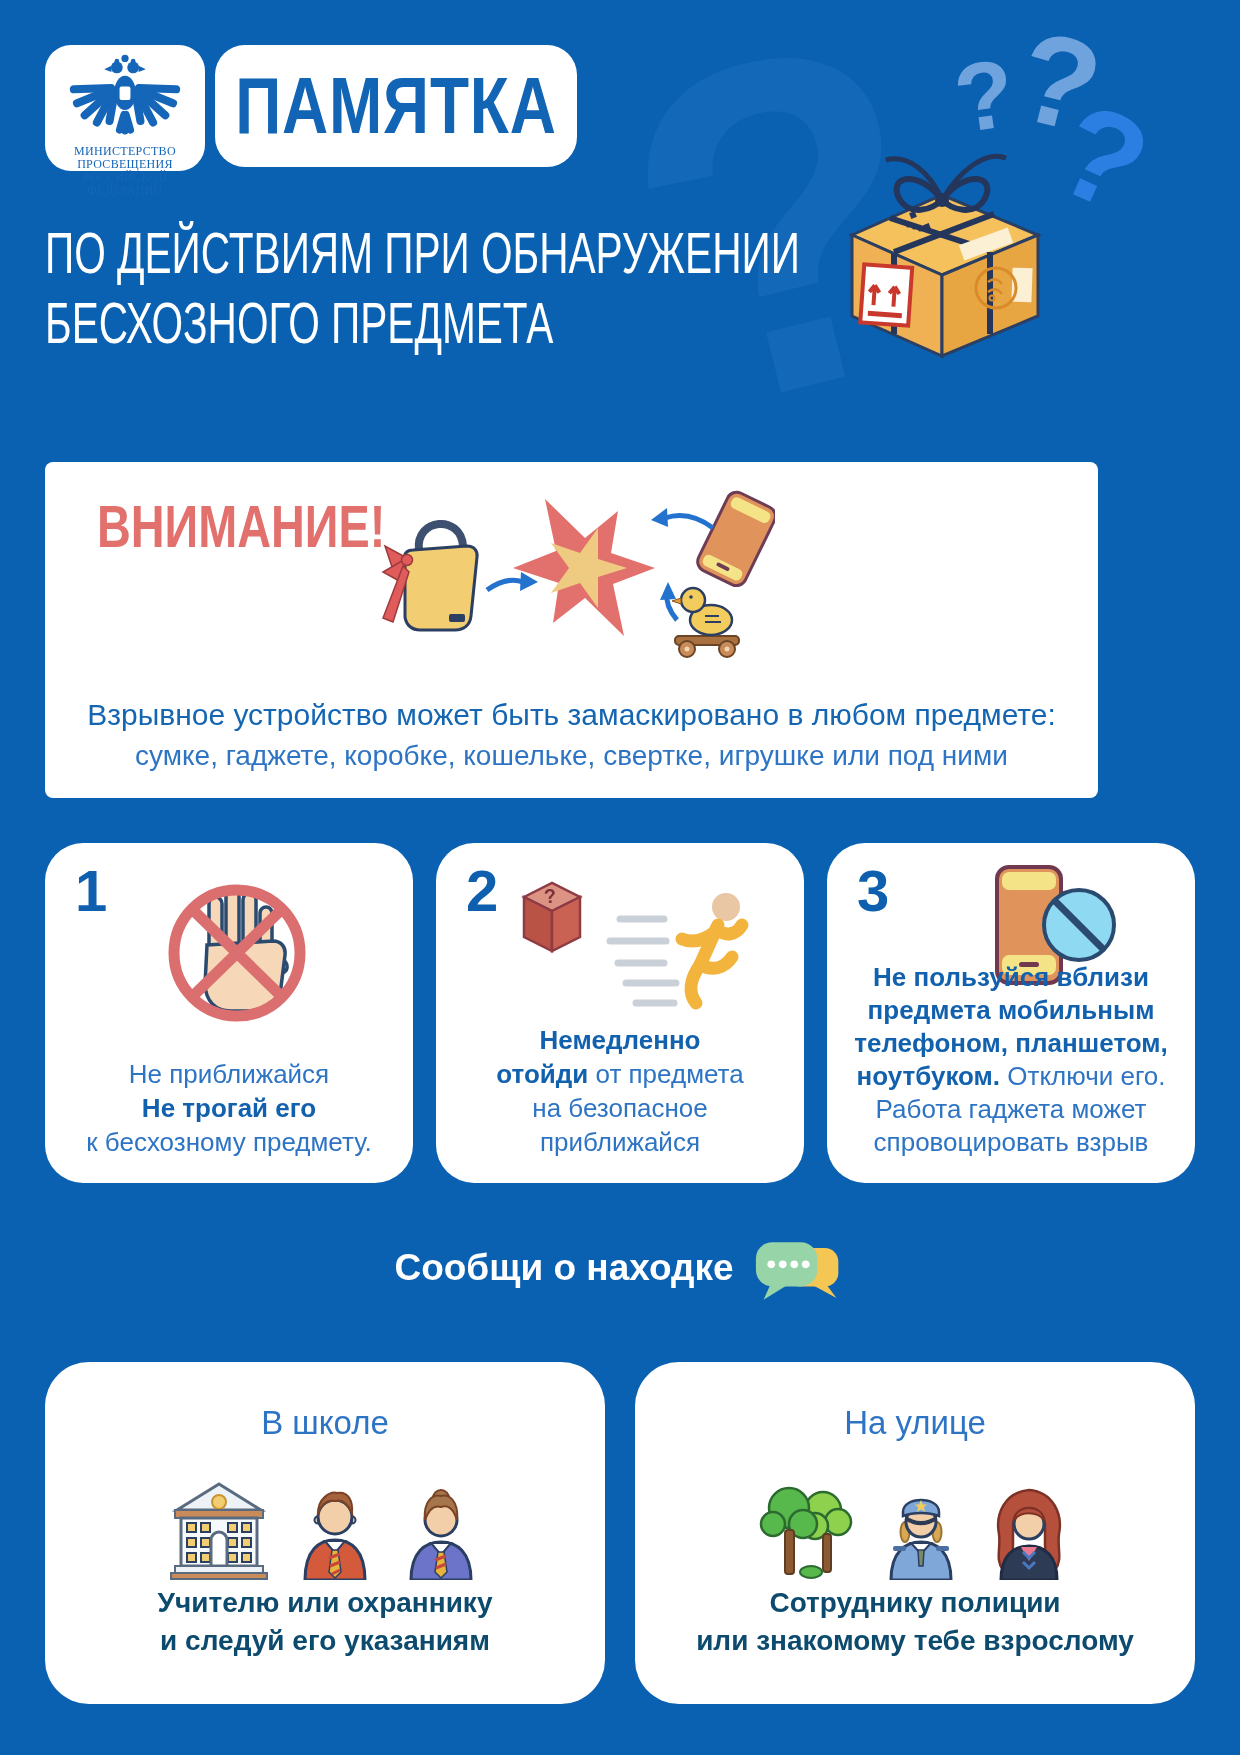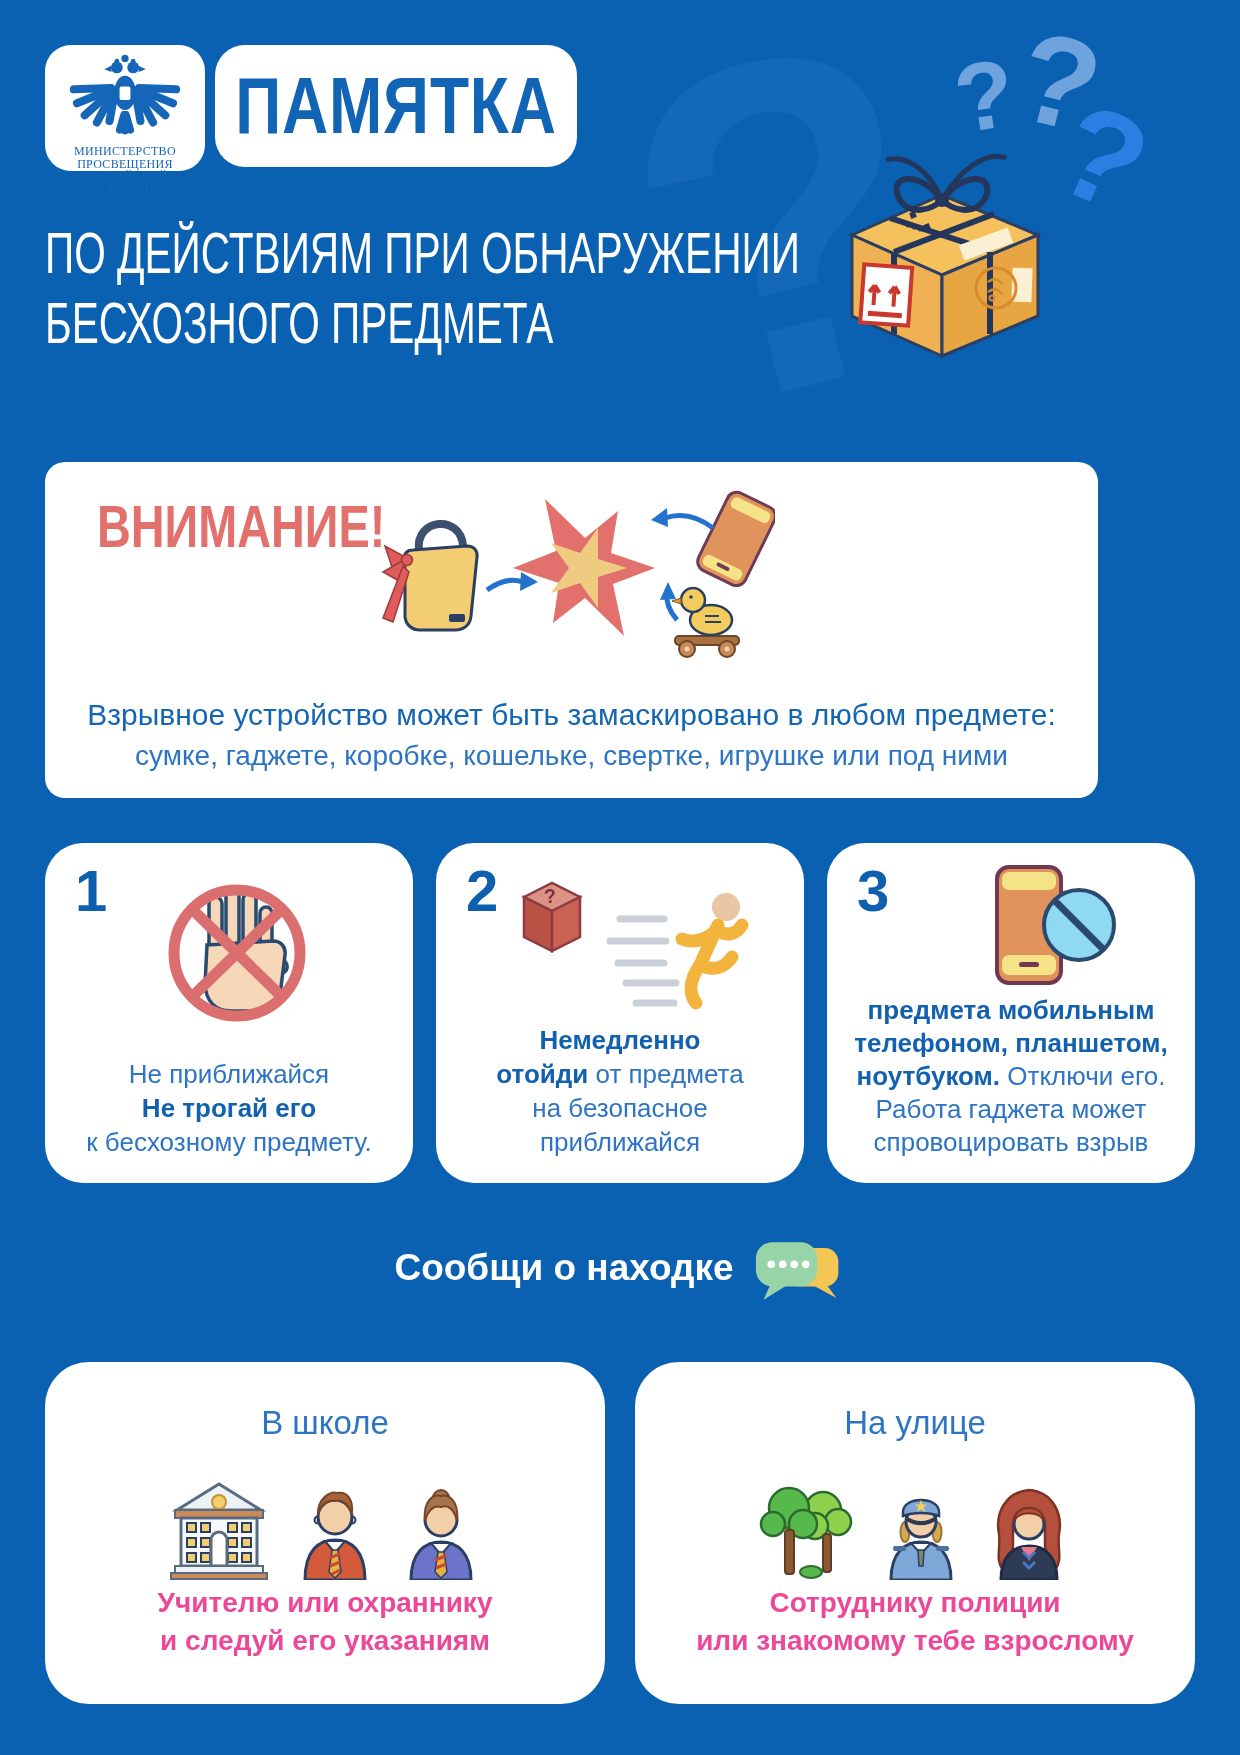--- a/index.html
+++ b/index.html
@@ -23,21 +23,21 @@
   .logo-card{left:45px;top:45px;width:160px;height:126px;border-radius:26px;text-align:center;}
   .logo-text{font-family:"Liberation Serif","DejaVu Serif",serif;font-size:12px;line-height:13px;
     color:#1566B8;letter-spacing:.3px;margin-top:2px;}
   .badge-card{left:215px;top:45px;width:362px;height:122px;border-radius:30px;
     display:flex;align-items:center;justify-content:center;}
   .badge-text{font-size:80px;font-weight:bold;color:#1264B4;letter-spacing:1px;transform:scaleX(.8);}
   .heading{left:45px;top:218px;color:#FFFFFF;font-weight:normal;font-size:58px;line-height:70px;}
   .heading .cond{transform:scaleX(.7);}
 
   
-  .attention-card{left:45px;top:462px;width:1053px;height:336px;border-radius:20px;}
+  .attention-card{left:45px;top:462px;width:1053px;height:336px;border-radius:8px;}
   .attention-title{position:absolute;left:52px;top:30px;font-size:60px;font-weight:bold;color:#E2706C;}
   .attention-title .cond{transform:scaleX(.78);}
   .att-art{position:absolute;left:330px;top:6px;width:400px;height:200px;}
   .att-bold{position:absolute;left:0;bottom:66px;width:100%;text-align:center;
     font-size:30px;font-weight:normal;color:#1466B3;}
   .att-detail{position:absolute;left:0;bottom:26px;width:100%;text-align:center;
     font-size:28px;color:#2E74C4;}
 
   
   .step-card{top:843px;width:368px;height:340px;border-radius:38px;}
@@ -56,21 +56,21 @@
   .report-heading{font-size:37px;font-weight:bold;color:#FFFFFF;}
 
   
   .place-card{top:1350px;width:560px;height:342px;border-radius:44px;margin-top:12px;}
   .place-left{left:45px;} .place-right{left:635px;}
   .place-title{position:absolute;left:0;top:42px;width:100%;text-align:center;
     font-size:33px;color:#2E74C4;}
   .place-icons{position:absolute;left:0;top:98px;width:100%;height:120px;
     display:flex;align-items:flex-end;justify-content:center;gap:26px;}
   .place-text{position:absolute;left:0;bottom:44px;width:100%;text-align:center;
-    font-size:28px;line-height:38px;font-weight:bold;color:#ec4899;}
+    font-size:28px;line-height:38px;font-weight:bold;color:#0c4a6e;}
   svg text{font-family:"Liberation Sans","DejaVu Sans",sans-serif;}
 </style>
 </head>
 <body>
 
 <div class="page">
 
   <span class="qmark q-big" style="left:640px;top:-10px;">?</span>
   <span class="qmark q-small-1" style="left:955px;top:48px;">?</span>
   <span class="qmark q-small-2" style="left:1020px;top:18px;">?</span>
@@ -274,20 +274,21 @@
     <div class="step-number">3</div>
     <svg class="step-icon" style="left:130px;top:16px;" width="170" height="140" viewBox="0 0 170 140">
       <rect x="40" y="8" width="64" height="116" rx="12" fill="#E0945C" stroke="#70394F" stroke-width="4"></rect>
       <rect x="45" y="13" width="54" height="18" rx="7" fill="#F5E387"></rect>
       <rect x="45" y="96" width="54" height="20" rx="7" fill="#F5E387"></rect>
       <rect x="62" y="103" width="20" height="5" rx="2.5" fill="#70394F"></rect>
       <circle cx="122" cy="66" r="35" fill="#8FD9F2" stroke="#2B4A70" stroke-width="4"></circle>
       <path d="M99,43 L145,89" stroke="#2B4A70" stroke-width="7" stroke-linecap="round"></path>
     </svg>
     <div class="step-text">
+      <div class="step-line"><span class="bseg">Не пользуйся вблизи</span><span class="rseg"></span></div>
       <div class="step-line"><span class="bseg">предмета мобильным</span><span class="rseg"></span></div>
       <div class="step-line"><span class="bseg">телефоном, планшетом,</span><span class="rseg"></span></div>
       <div class="step-line"><span class="bseg">ноутбуком.</span><span class="rseg"> Отключи его.</span></div>
       <div class="step-line"><span class="bseg"></span><span class="rseg">Работа гаджета может</span></div>
       <div class="step-line"><span class="bseg"></span><span class="rseg">спровоцировать взрыв</span></div>
     </div>
   </div>
 
   <div class="report-row">
     <span class="report-heading">Сообщи о находке</span>

